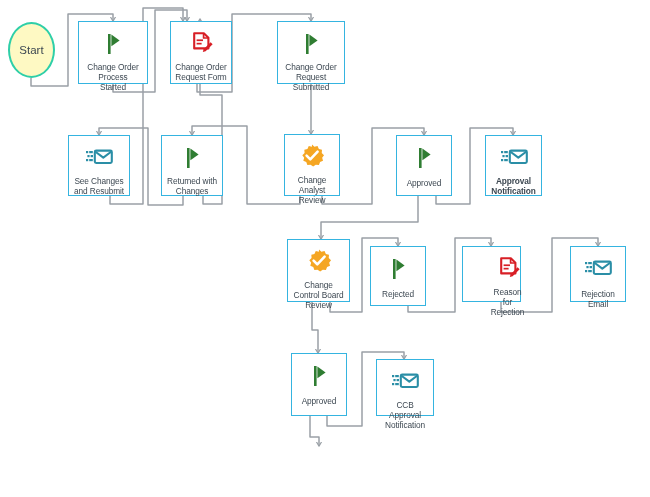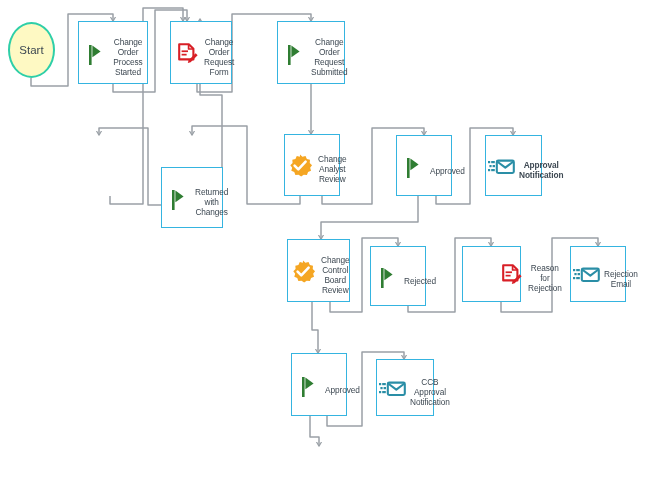--- a/index.html
+++ b/index.html
@@ -12,21 +12,21 @@
   }
   #canvas{position:absolute;left:0;top:0;width:650px;height:497px;}
   #edges{position:absolute;left:0;top:0;width:650px;height:497px;pointer-events:none;}
 
   .node{
     position:absolute;
     box-sizing:border-box;
     background:#ffffff;
     border:1.6px solid #35b4e0;
     display:flex;
-    flex-direction:row;
+    flex-direction:column;
     align-items:center;
     justify-content:flex-start;
     padding-top:8px;
     box-shadow:0 0 0 0 rgba(0,0,0,0);
   }
   .node .ico{
     width:30px;height:28px;
     display:block;
     margin-bottom:4px;
     flex:0 0 auto;
@@ -139,22 +139,38 @@
       <svg viewBox="0 0 30 28" width="30" height="28">
         <rect x="10" y="4" width="2.6" height="20" fill="#2f7d32"></rect>
         <path d="M13.4,4.6 L21.6,10.4 L13.4,16.2 Z" fill="#2f7d32"></path>
       </svg>
     </span>
     <span class="lbl">Change Order
 Request
 Submitted</span>
   </div>
 
-
-  <div class="node" style="left:161px;top:135px;width:62px;height:61px;margin-top:32px;">
+  <div class="node" style="left:68px;top:135px;width:62px;height:61px;">
+    <span class="ico">
+      <svg viewBox="0 0 30 28" width="30" height="28">
+        <rect x="2.0" y="7.0" width="2.2" height="2.2" fill="#2a8ea6"></rect>
+        <rect x="5.2" y="7.0" width="3.6" height="2.2" fill="#2a8ea6"></rect>
+        <rect x="3.4" y="11.0" width="2.2" height="2.2" fill="#2a8ea6"></rect>
+        <rect x="6.6" y="11.0" width="2.4" height="2.2" fill="#2a8ea6"></rect>
+        <rect x="2.0" y="15.0" width="2.2" height="2.2" fill="#2a8ea6"></rect>
+        <rect x="5.2" y="15.0" width="3.6" height="2.2" fill="#2a8ea6"></rect>
+        <rect x="10.8" y="6.6" width="17.0" height="12.4" rx="1.4" fill="none" stroke="#2a8ea6" stroke-width="2.1"></rect>
+        <path d="M11.8,8.0 L19.3,13.6 L26.8,8.0" fill="none" stroke="#2a8ea6" stroke-width="2.1" stroke-linejoin="round" stroke-linecap="round"></path>
+      </svg>
+    </span>
+    <span class="lbl">See Changes
+and Resubmit</span>
+  </div>
+
+  <div class="node" style="left:161px;top:135px;width:62px;height:61px;">
     <span class="ico">
       <svg viewBox="0 0 30 28" width="30" height="28">
         <rect x="10" y="4" width="2.6" height="20" fill="#2f7d32"></rect>
         <path d="M13.4,4.6 L21.6,10.4 L13.4,16.2 Z" fill="#2f7d32"></path>
       </svg>
     </span>
     <span class="lbl">Returned with
 Changes</span>
   </div>
 

